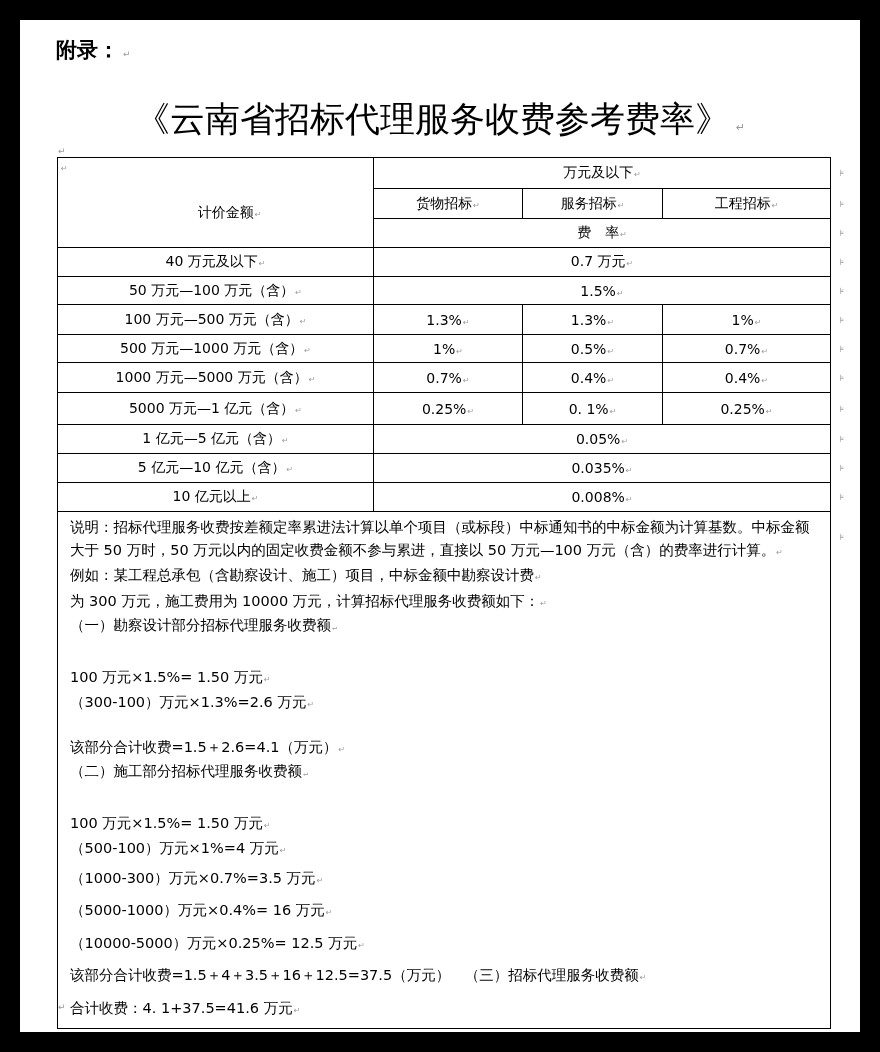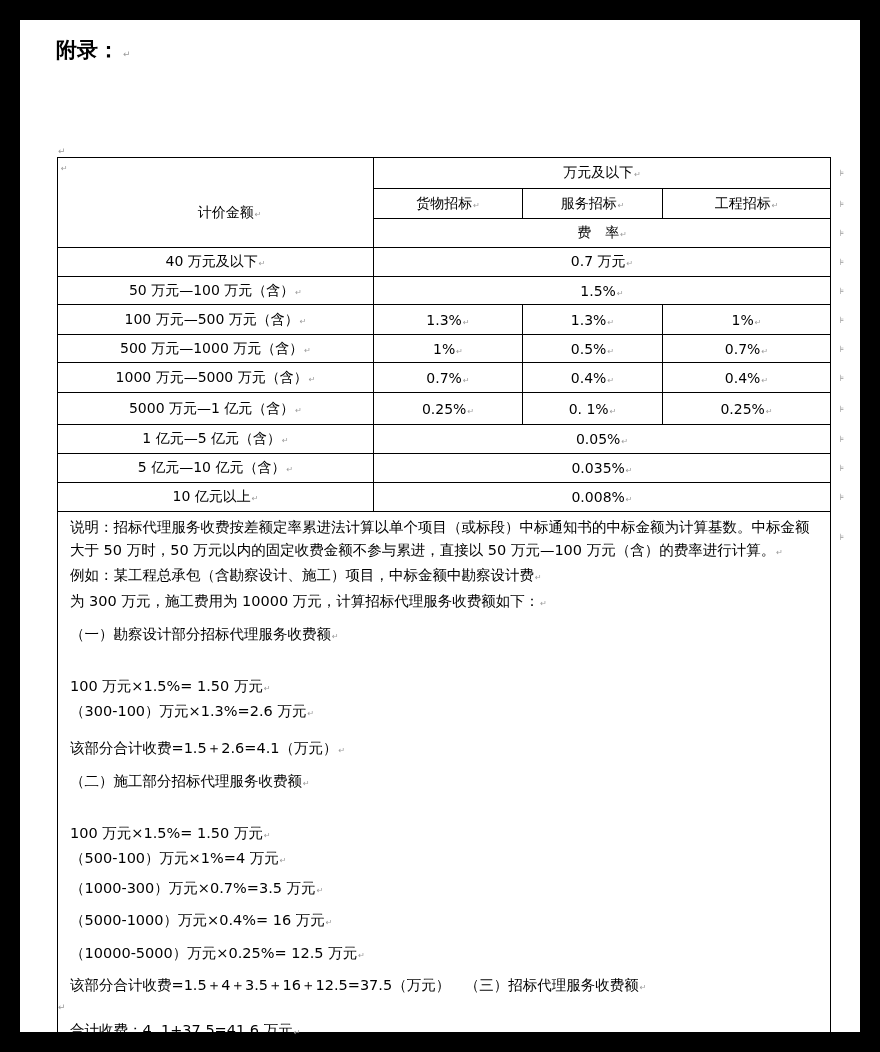--- a/index.html
+++ b/index.html
@@ -31,29 +31,30 @@
   }
   table.fees td .cellpm { color: #9a9a9a; font-size: 8px; margin-left: 1px; }
   .corner-pm { position: absolute; left: 3px; top: 6px; color: #9a9a9a; font-size: 8px; }
   .rowmark { position: absolute; right: -14px; top: 50%; transform: translateY(-50%); color: #9a9a9a; font-size: 9px; }
 
   td.notes {
     text-align: left !important; vertical-align: top !important; padding: 4px 10px 6px 12px !important;
     font-size: 14.5px; line-height: 22.5px;
   }
   .notes p { margin: 0; }
-  .notes .gap { margin-top: 8px; }
+  .notes .gap { margin-top: 0; font-family: Liberation Mono, monospace; }
   .notes .gap2 { margin-top: 26px; }
 </style>
 </head>
 <body>
 
 <div class="page">
   <div class="appendix"><span>附录：</span><span class="pm">↵</span></div>
 
+  <div class="title"><span>《云南省招标代理服务收费参考费率》</span><span class="pm">↵</span></div>
 
   <div class="pm-before-table">↵</div>
 
   <table class="fees">
     <colgroup>
       <col style="width:316px">
       <col style="width:149px">
       <col style="width:140px">
       <col style="width:168px">
     </colgroup>
@@ -133,29 +134,29 @@
     <tr style="height:486px">
       <td colspan="4" class="notes">
         <span class="rowmark" style="top:14px; transform:none;">⊧</span>
         <p><span>说明：招标代理服务收费按差额定率累进法计算以单个项目（或标段）中标通知书的中标金额为计算基数。中标金额大于 50 万时，50 万元以内的固定收费金额不参与累进，直接以 50 万元—100 万元（含）的费率进行计算。</span><span class="cellpm">↵</span></p>
         <p><span>例如：某工程总承包（含勘察设计、施工）项目，中标金额中勘察设计费</span><span class="cellpm">↵</span></p>
         <p><span>为 300 万元，施工费用为 10000 万元，计算招标代理服务收费额如下：</span><span class="cellpm">↵</span></p>
 
         <p class="gap"><span>（一）勘察设计部分招标代理服务收费额</span><span class="cellpm">↵</span></p>
         <p class="gap2"><span>100 万元×1.5%= 1.50 万元</span><span class="cellpm">↵</span></p>
         <p><span>（300-100）万元×1.3%=2.6 万元</span><span class="cellpm">↵</span></p>
-        <p style="margin-top:11px"><span>该部分合计收费=1.5＋2.6=4.1（万元）</span><span class="cellpm">↵</span></p>
+        <p style="margin-top:19px"><span>该部分合计收费=1.5＋2.6=4.1（万元）</span><span class="cellpm">↵</span></p>
 
         <p class="gap"><span>（二）施工部分招标代理服务收费额</span><span class="cellpm">↵</span></p>
         <p class="gap2"><span>100 万元×1.5%= 1.50 万元</span><span class="cellpm">↵</span></p>
         <p><span>（500-100）万元×1%=4 万元</span><span class="cellpm">↵</span></p>
         <p style="margin-top:4px"><span>（1000-300）万元×0.7%=3.5 万元</span><span class="cellpm">↵</span></p>
         <p style="margin-top:7px"><span>（5000-1000）万元×0.4%= 16 万元</span><span class="cellpm">↵</span></p>
         <p style="margin-top:7px"><span>（10000-5000）万元×0.25%= 12.5 万元</span><span class="cellpm">↵</span></p>
         <p style="margin-top:7px"><span>该部分合计收费=1.5＋4＋3.5＋16＋12.5=37.5（万元）</span>　<span>（三）招标代理服务收费额</span><span class="cellpm">↵</span></p>
-        <p style="margin-top:19px"><span>合计收费：4. 1+37.5=41.6 万元</span><span class="cellpm">↵</span></p>
+        <p style="margin-top:7px"><span>合计收费：4. 1+37.5=41.6 万元</span><span class="cellpm">↵</span></p>
       </td>
     </tr>
   </tbody>
     </table>
 
   <div class="pm-after-table">↵</div>
 </div>
 
 </body></html>

